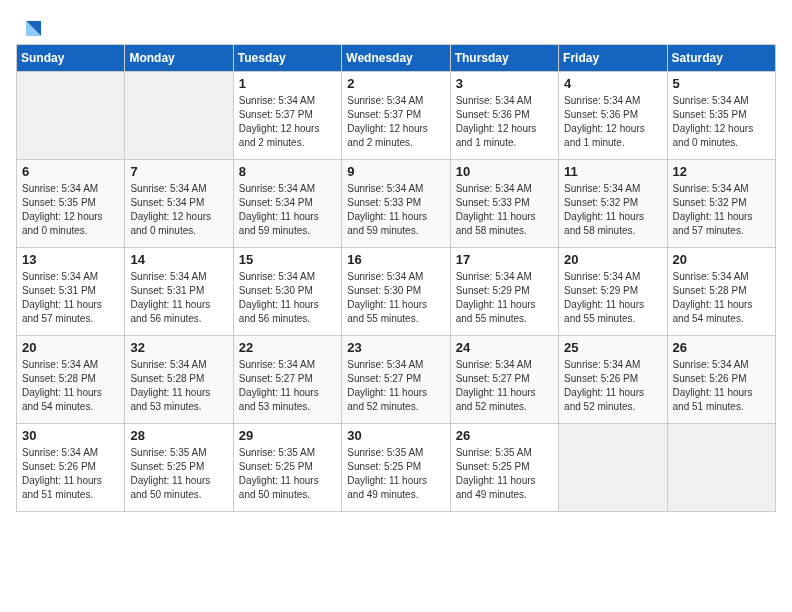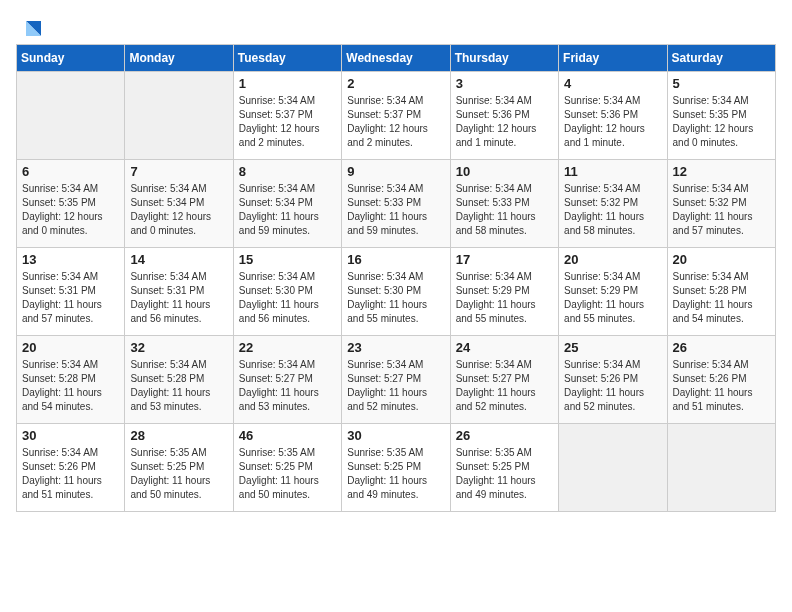--- a/index.html
+++ b/index.html
@@ -334,21 +334,21 @@
 and 51 minutes.</div>
         </td>
         <td>
           <div class="day-number">28</div>
           <div class="day-info" style="white-space: pre-line;">Sunrise: 5:35 AM
 Sunset: 5:25 PM
 Daylight: 11 hours
 and 50 minutes.</div>
         </td>
         <td>
-          <div class="day-number">46</div>
+          <div class="day-number">29</div>
           <div class="day-info" style="white-space: pre-line;">Sunrise: 5:35 AM
 Sunset: 5:25 PM
 Daylight: 11 hours
 and 50 minutes.</div>
         </td>
         <td>
           <div class="day-number">30</div>
           <div class="day-info" style="white-space: pre-line;">Sunrise: 5:35 AM
 Sunset: 5:25 PM
 Daylight: 11 hours

